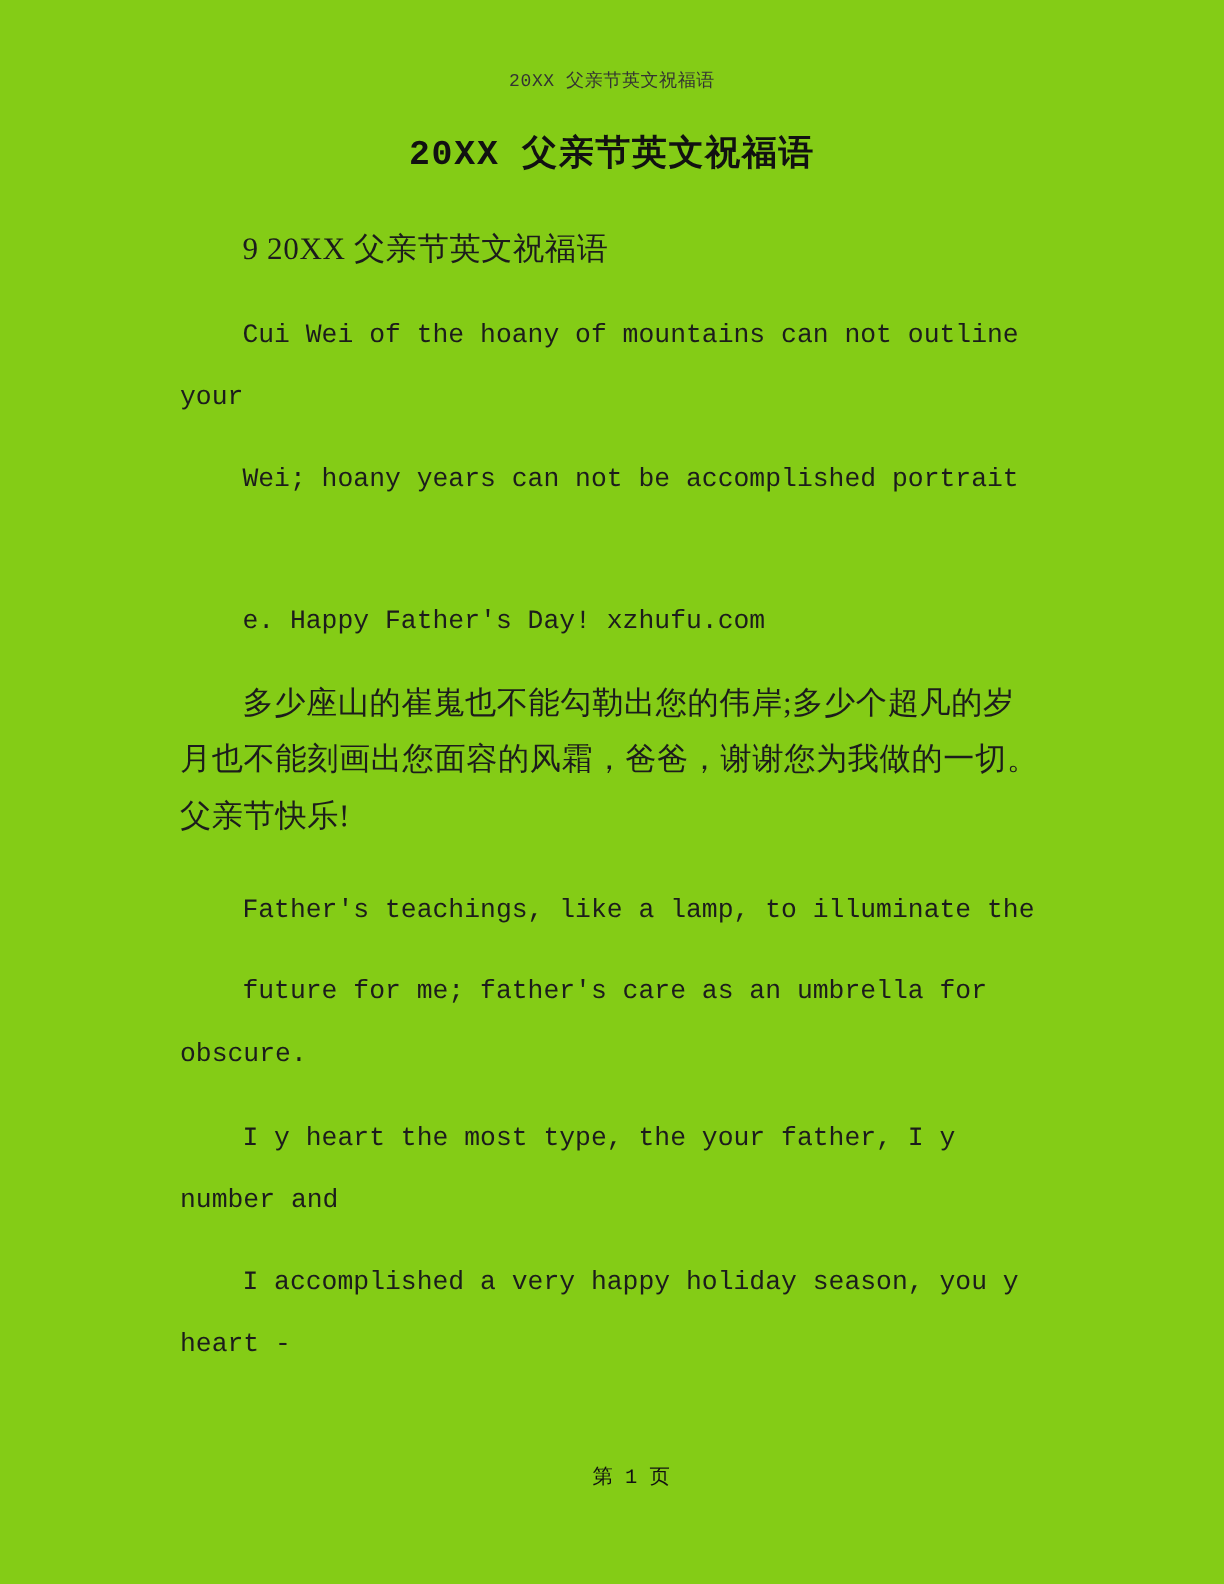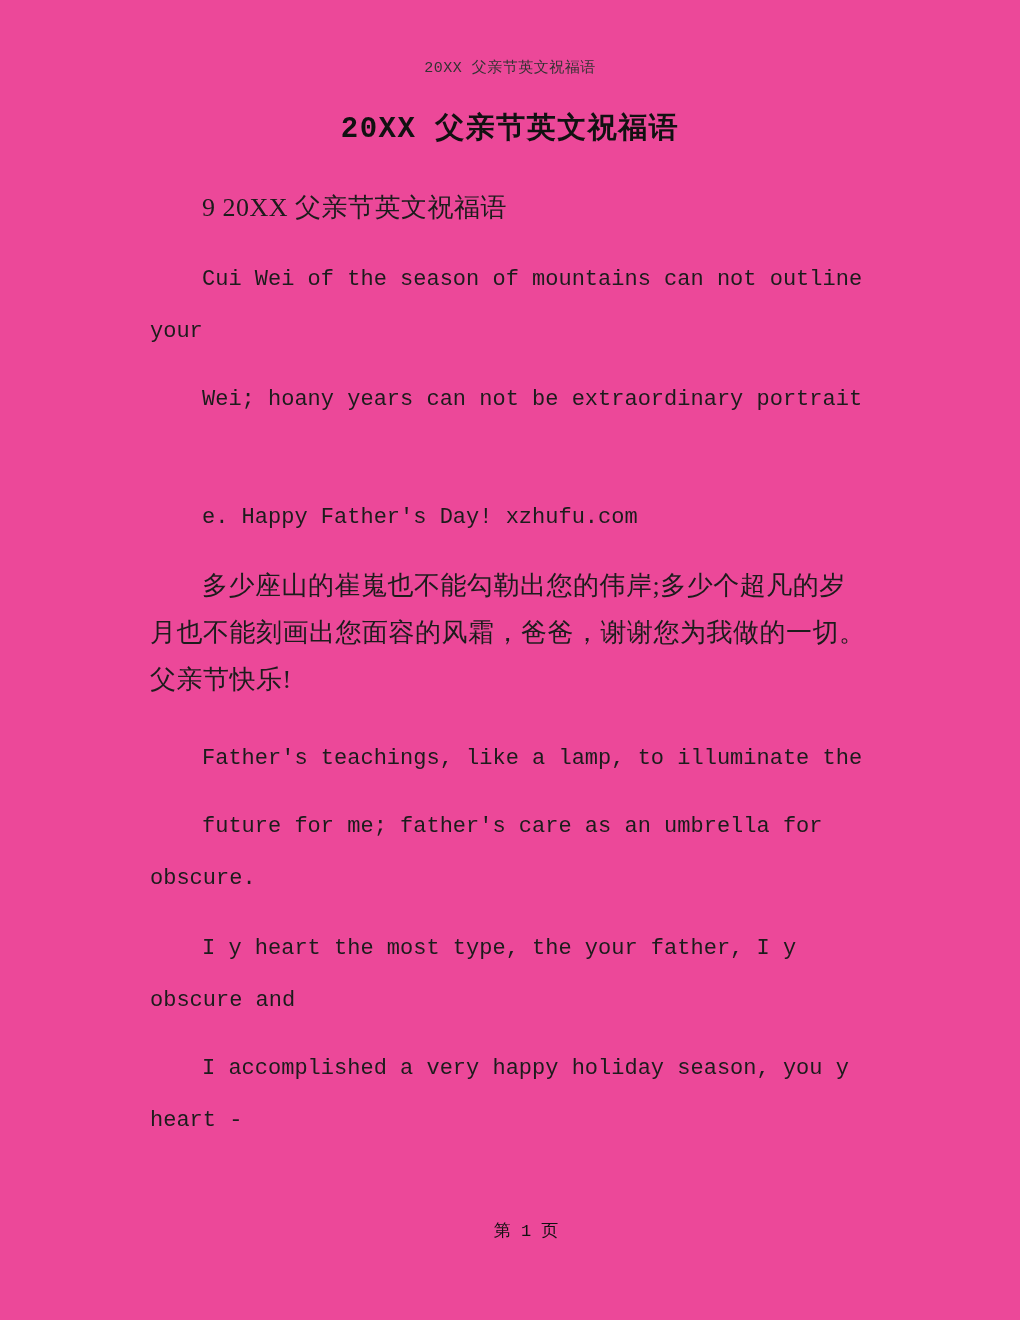--- a/index.html
+++ b/index.html
@@ -4,21 +4,21 @@
 <style>
   html,body{margin:0;padding:0;}
   body{
     width:1020px;height:1320px;
     background:#ffffff;
     font-family:"Liberation Serif", serif;
   }
   .page{
     position:relative;
     width:1020px;height:1320px;
-    background:#ec4899;
+    background:#84cc16;
     color:#1c1c1c;
     overflow:hidden;
   }
   .page-header{
     position:absolute;
     top:58px;left:0;width:100%;
     text-align:center;
     font-size:15px;
     color:#333333;
     font-family:"Liberation Mono","DejaVu Sans Mono", serif;
@@ -69,38 +69,38 @@
 <div class="page">
 
   <div class="page-header">
     <span>20XX 父亲节英文祝福语</span>
   </div>
 
   <h1 class="doc-title">20XX 父亲节英文祝福语</h1>
 
   <div class="line zh indent" style="top:193px">9 20XX 父亲节英文祝福语</div>
 
-  <div class="line en indent" style="top:267px">Cui Wei of the season of mountains can not outline</div>
+  <div class="line en indent" style="top:267px">Cui Wei of the hoany of mountains can not outline</div>
   <div class="line en" style="top:319px">your</div>
 
-  <div class="line en indent" style="top:387px">Wei; hoany years can not be extraordinary portrait</div>
+  <div class="line en indent" style="top:387px">Wei; hoany years can not be accomplished portrait</div>
 
   <div class="line en indent" style="top:505px">e. Happy Father's Day! xzhufu.com</div>
 
   <div class="line zh" style="top:618px">月也不能刻画出您面容的风霜，爸爸，谢谢您为我做的一切。</div>
   <div class="line zh indent" style="top:571px">多少座山的崔嵬也不能勾勒出您的伟岸;多少个超凡的岁</div>
   <div class="line zh" style="top:665px">父亲节快乐!</div>
 
   <div class="line en indent" style="top:746px">Father's teachings, like a lamp, to illuminate the</div>
 
   <div class="line en indent" style="top:814px">future for me; father's care as an umbrella for</div>
   <div class="line en" style="top:866px">obscure.</div>
 
   <div class="line en indent" style="top:936px">I y heart the most type, the your father, I y</div>
-  <div class="line en" style="top:988px">obscure and</div>
+  <div class="line en" style="top:988px">number and</div>
 
   <div class="line en indent" style="top:1056px">I accomplished a very happy holiday season, you y</div>
   <div class="line en" style="top:1108px">heart -</div>
 
   <div class="page-footer">
     <span>第 1 页</span>
   </div>
 
 </div>
 

